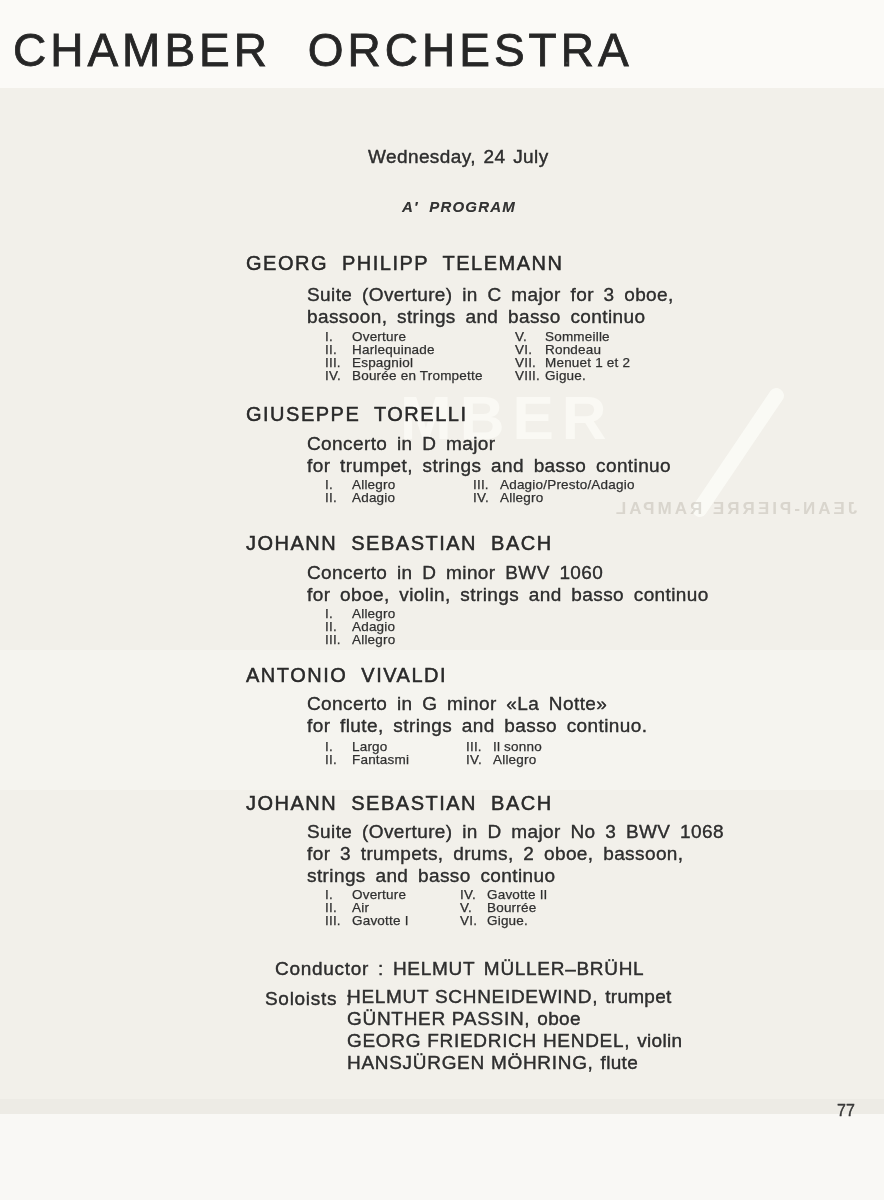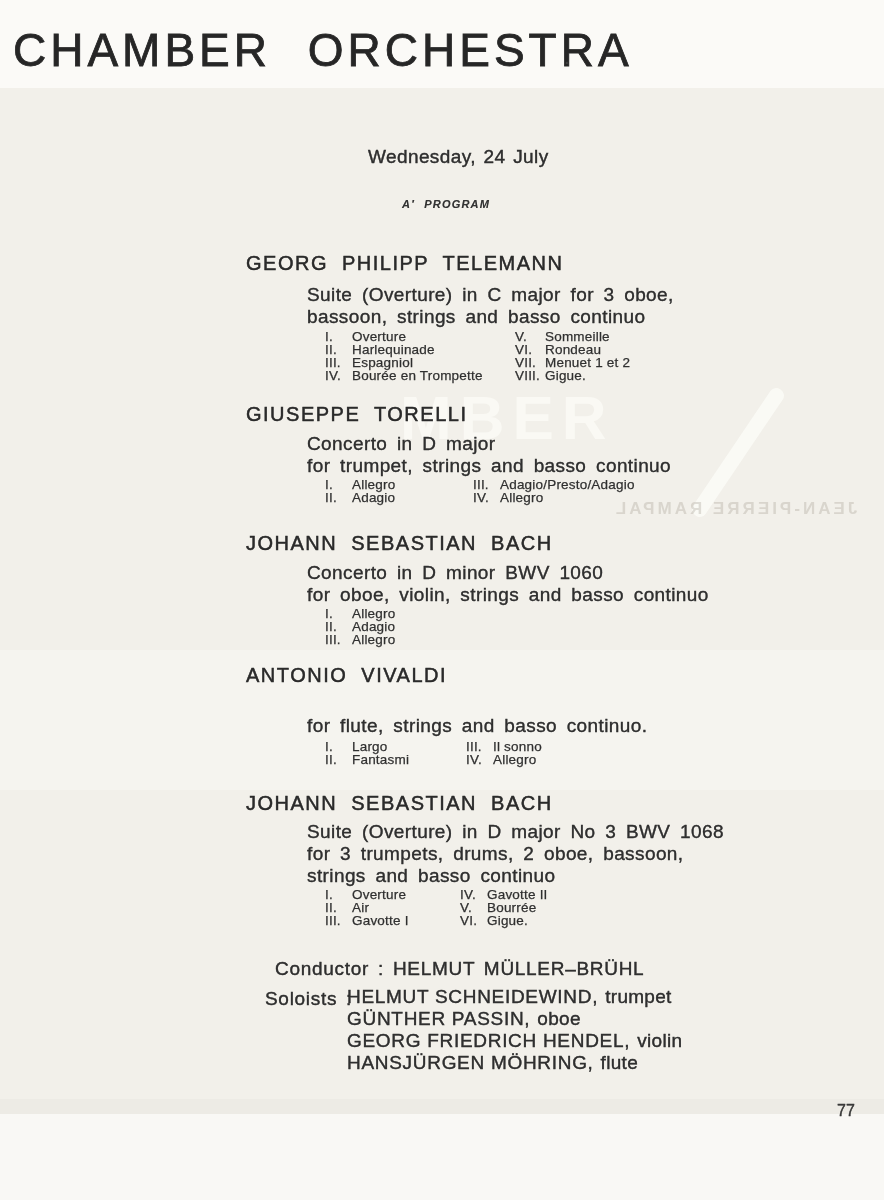--- a/index.html
+++ b/index.html
@@ -14,21 +14,21 @@
       #f2f0ea;
   }
   .abs{position:absolute;}
   .t{text-shadow:0 0 0.6px rgba(55,55,55,0.45);}
   .title{
     font-size:46px;line-height:1;letter-spacing:4px;word-spacing:20px;
     color:#262626;-webkit-text-stroke:0.8px #2b2b2b;white-space:nowrap;
   }
   .title-dot{font-size:20px;color:#555;opacity:0.55;}
   .date{font-size:19px;letter-spacing:0.4px;word-spacing:2px;-webkit-text-stroke:0.35px #333;white-space:nowrap;}
-  .program{font-size:11px;font-style:italic;font-weight:bold;letter-spacing:1.2px;word-spacing:5px;color:#333;white-space:nowrap;}
+  .program{font-size:15px;font-style:italic;font-weight:bold;letter-spacing:1.2px;word-spacing:5px;color:#333;white-space:nowrap;}
   .composer{font-size:20px;letter-spacing:1.5px;word-spacing:7px;color:#2a2a2a;-webkit-text-stroke:0.45px #2e2e2e;white-space:nowrap;}
   .wline{font-size:19px;letter-spacing:0.4px;word-spacing:4px;-webkit-text-stroke:0.3px #333;white-space:nowrap;}
   .mcol{display:flex;flex-direction:column;}
   .mrow{display:flex;line-height:13px;font-size:13.5px;letter-spacing:0.2px;white-space:nowrap;}
   .mnum{min-width:22px;margin-right:5px;-webkit-text-stroke:0.25px #333;}
   .mcol.wide .mnum{min-width:26px;margin-right:4px;}
   .mname{-webkit-text-stroke:0.25px #333;}
   .credit{font-size:19px;letter-spacing:0.7px;word-spacing:3px;-webkit-text-stroke:0.35px #333;white-space:nowrap;}
   .credit .lbl{margin-right:9px;}
   .sol-rows{display:flex;flex-direction:column;}
@@ -138,20 +138,21 @@
         <span class="mnum">II.</span>
         <span class="mname">Adagio</span>
       </div>
     <div class="mrow">
         <span class="mnum">III.</span>
         <span class="mname">Allegro</span>
       </div>
   </div>
 
   <div class="abs t composer" style="left:246px;top:664px;">ANTONIO VIVALDI</div>
+  <div class="abs t wline" style="left:307px;top:693px;">Concerto in G minor «La Notte»</div>
   <div class="abs t wline" style="left:307px;top:715px;">for flute, strings and basso continuo.</div>
   <div class="abs mcol" style="left:325px;top:740px;">
     <div class="mrow">
         <span class="mnum">I.</span>
         <span class="mname">Largo</span>
       </div>
     <div class="mrow">
         <span class="mnum">II.</span>
         <span class="mname">Fantasmi</span>
       </div>

